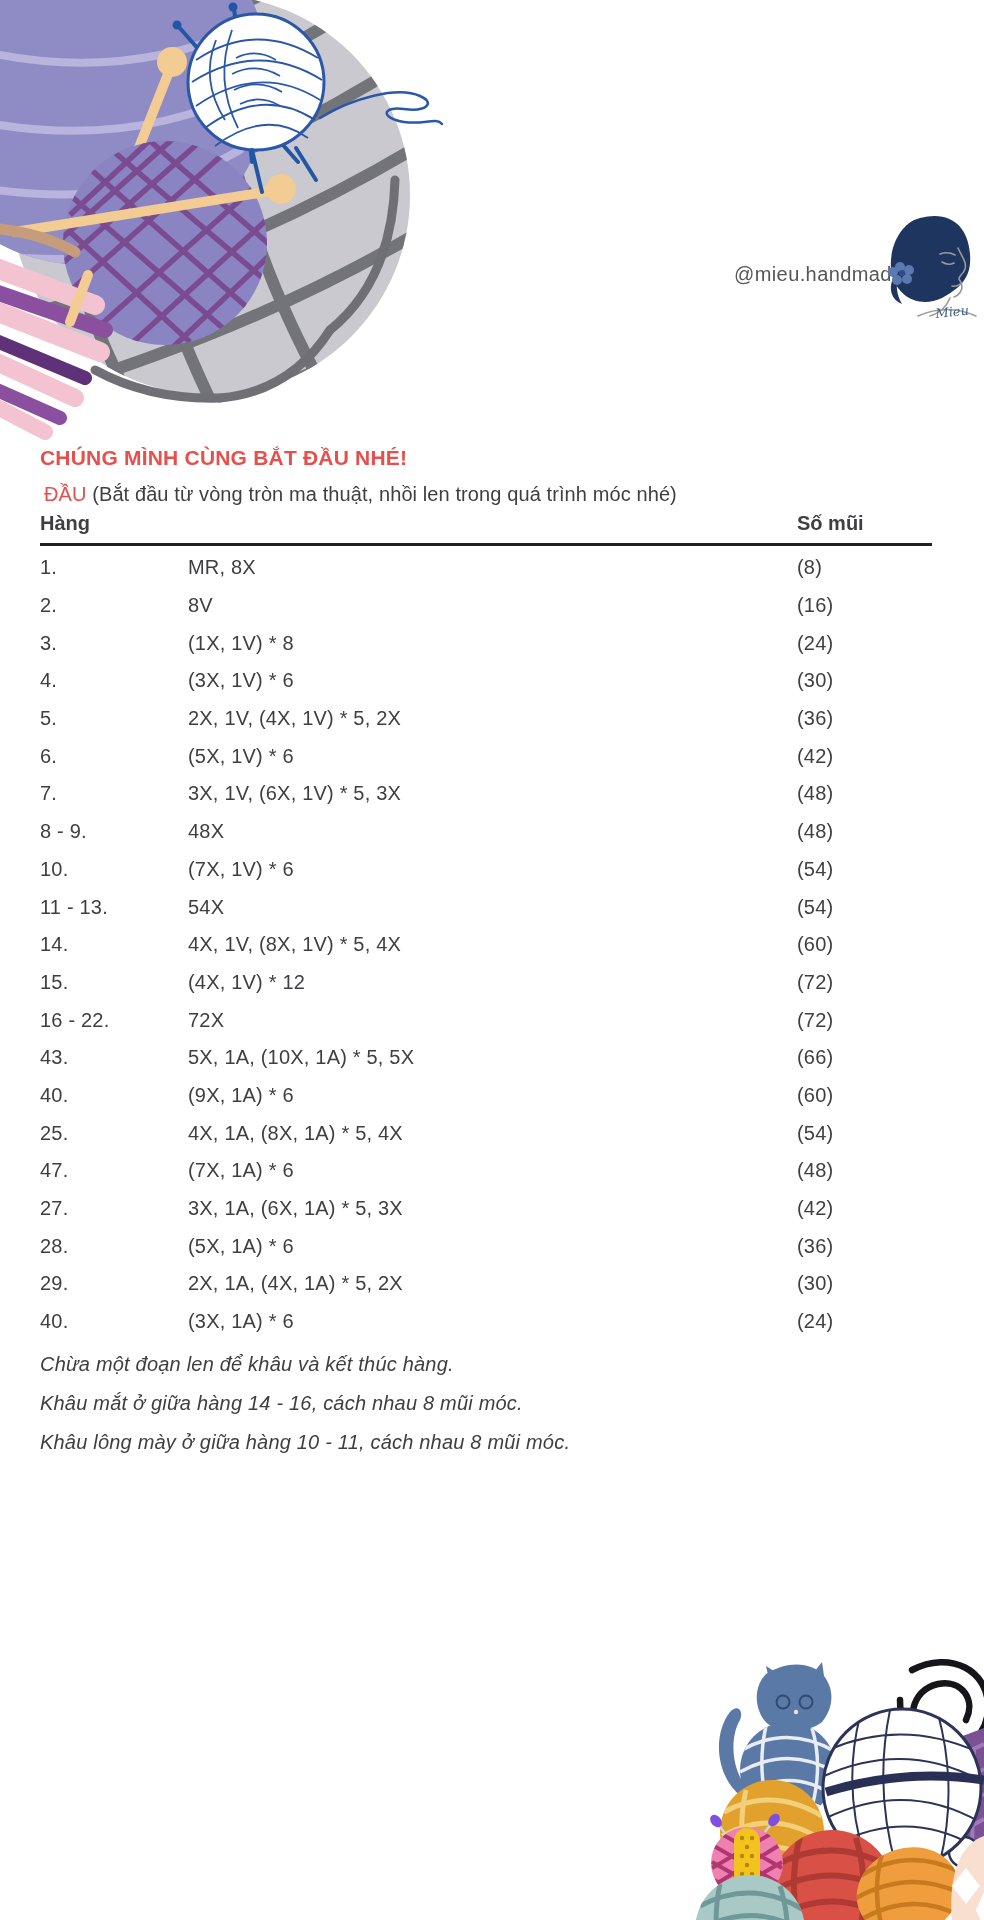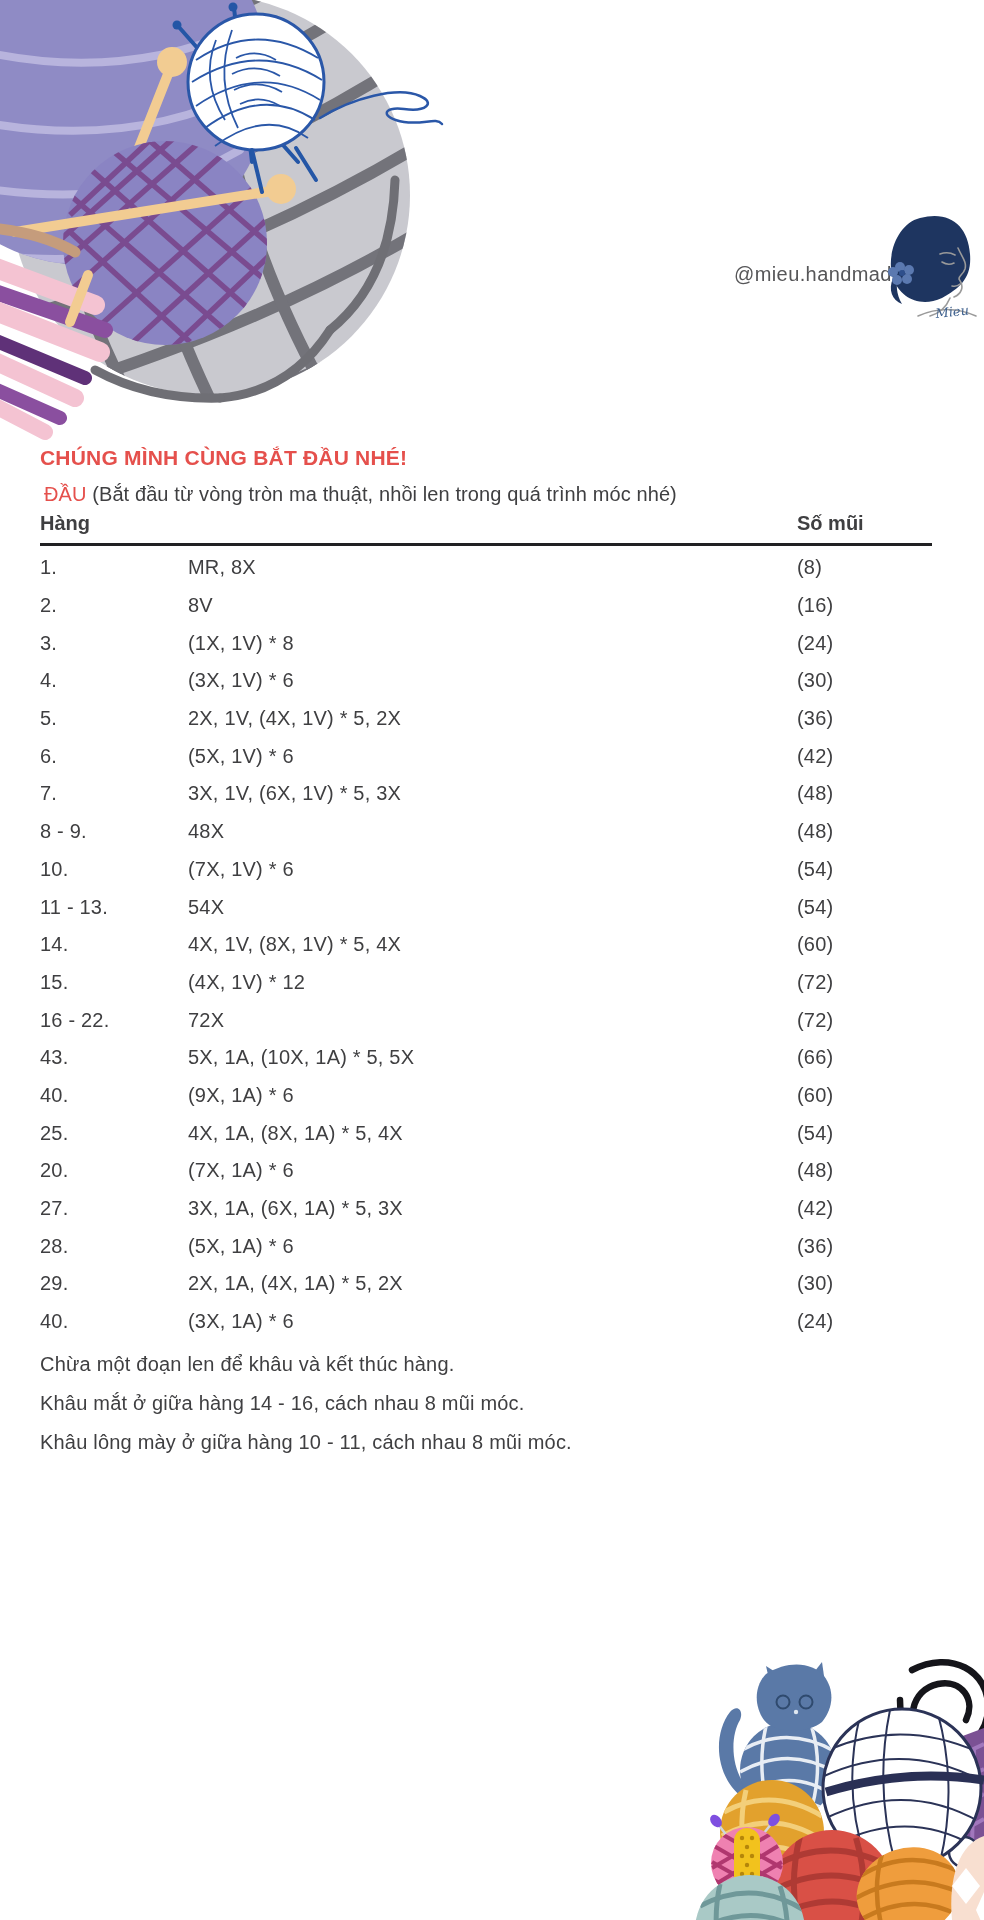--- a/index.html
+++ b/index.html
@@ -26,21 +26,21 @@
   .ptable { position:absolute; top:66px; left:0; width:892px; }
   .thead {
     display:grid; grid-template-columns:148px 609px 1fr; font-size:20px;
     padding-bottom:8px; border-bottom:3px solid #212123;font-weight:bold;
   }
   .tbody { padding-top:3px; }
   .trow {
     display:grid; grid-template-columns:148px 609px 1fr; height:37.7px;
     align-items:center; font-size:20px; letter-spacing:0.2px;
   }
-  .notes { position:absolute; top:906px; left:0; font-size:20px; }
+  .notes { position:absolute; top:906px; left:0; font-size:20px;font-style:italic; }
   .note { margin:0 0 14px 0; line-height:25px; letter-spacing:0.2px; white-space:nowrap; }
   .sig { font-family:"DejaVu Serif", serif; font-style:italic; }
 </style>
 </head>
 <body>
 
 <svg id="illu-top" class="illu" width="470" height="445" viewBox="0 0 470 445" aria-hidden="true">
   <defs>
     <clipPath id="grayClip">
         <circle cx="210" cy="195" r="200"></circle>
@@ -283,21 +283,21 @@
     <span>(60)</span>
   </div>
 
   <div class="trow">
     <span>25.</span>
     <span>4X, 1A, (8X, 1A) * 5, 4X</span>
     <span>(54)</span>
   </div>
 
   <div class="trow">
-    <span>20.</span>
+    <span>47.</span>
     <span>(7X, 1A) * 6</span>
     <span>(48)</span>
   </div>
 
   <div class="trow">
     <span>27.</span>
     <span>3X, 1A, (6X, 1A) * 5, 3X</span>
     <span>(42)</span>
   </div>
 

